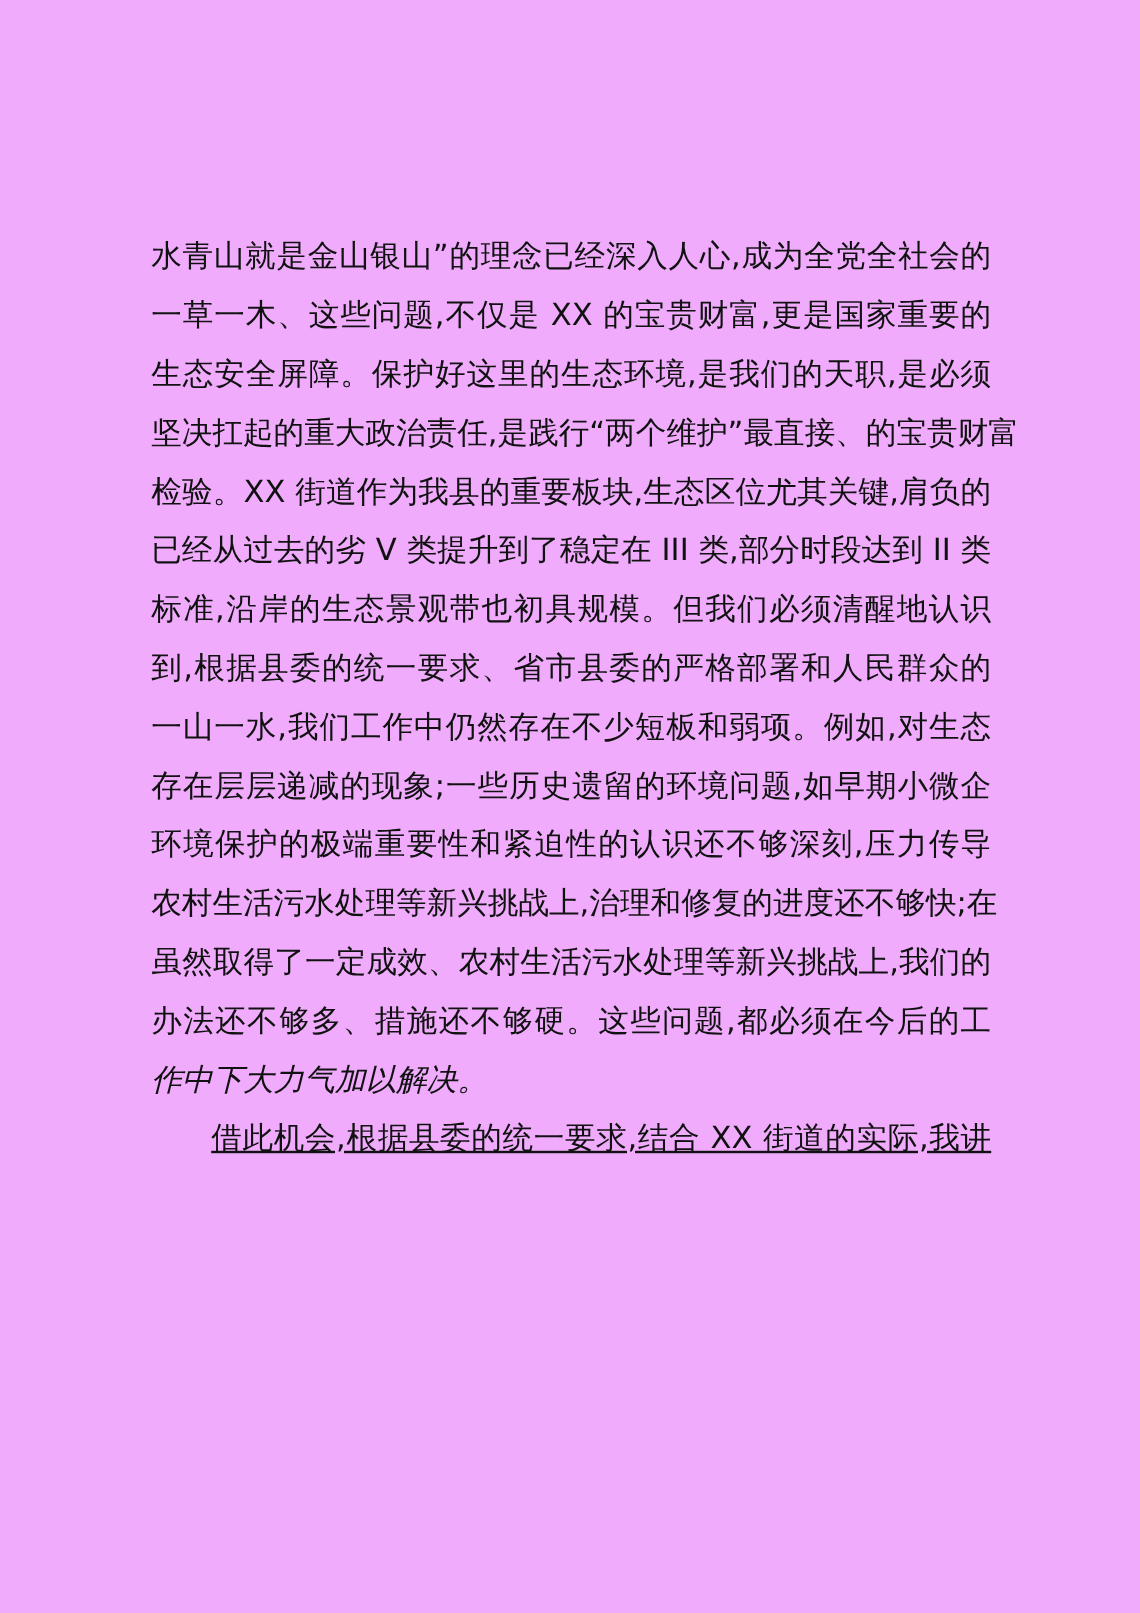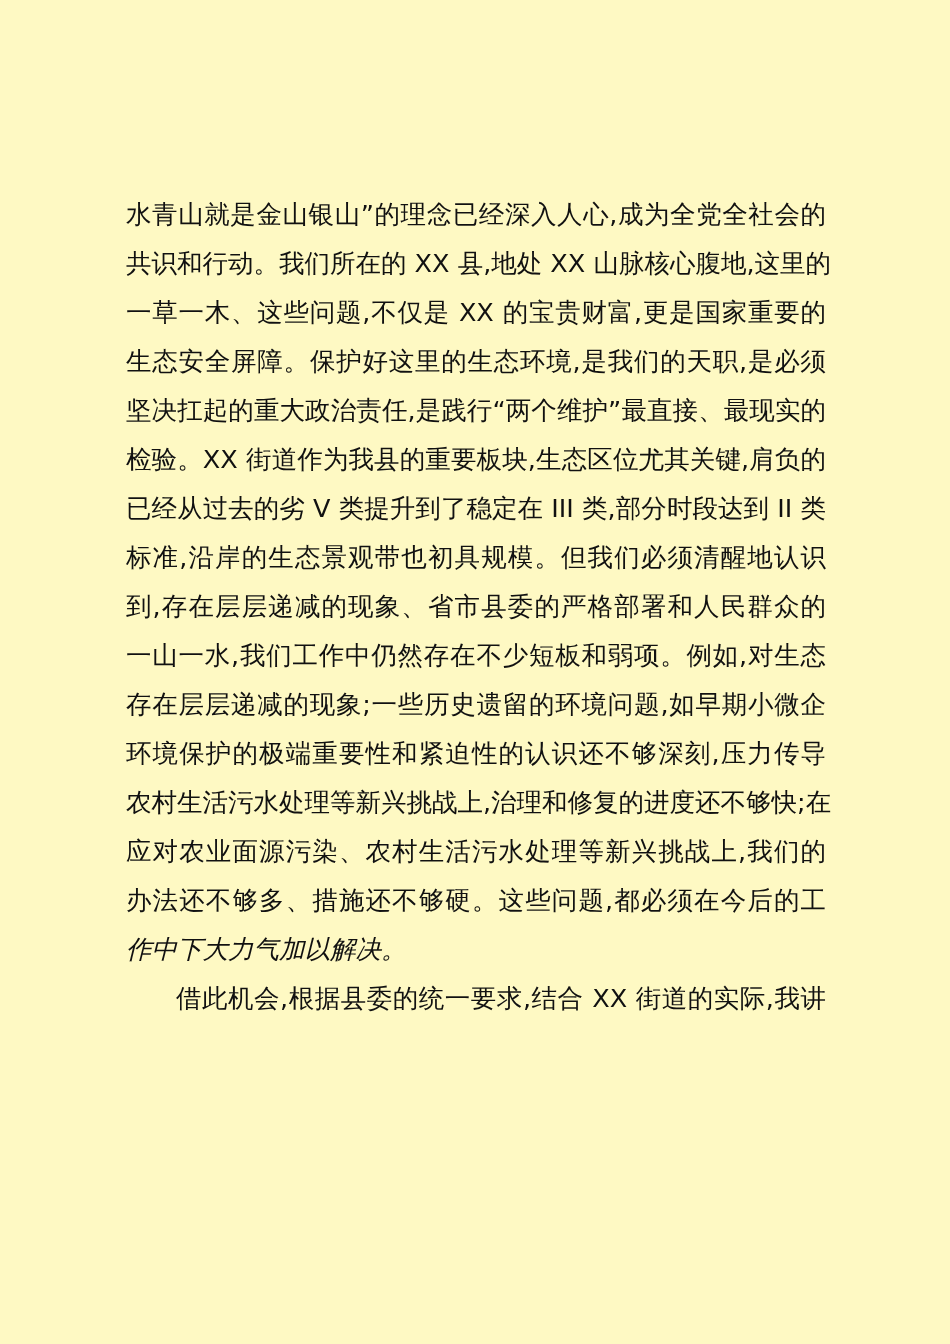--- a/index.html
+++ b/index.html
@@ -12,21 +12,21 @@
       height: 1344px;
       position: relative;
       overflow: hidden;
       font-family: "DejaVu Sans", "Liberation Sans", sans-serif;
       color: #111111;
     }
     .page {
       position: absolute;
       left: 0; top: 0;
       width: 950px; height: 1344px;
-      background: #fef9c3;
+      background: #f0abfc;
     }
     .body-text {
       position: absolute;
       left: 126px;
       top: 190px;
       width: 700px;
     }
     .line {
       height: 49px;
       line-height: 49px;
@@ -38,42 +38,42 @@
     }
     .line.last {
       text-align-last: left;
       font-style: italic;
     }
     .para-gap {
       height: 0px;
     }
     .indent {
       padding-left: 50px;
+      text-decoration: underline;
     }
   </style>
 </head>
 <body>
 
 <div class="page">
   <div class="body-text">
     <div>
       <div class="line">水青山就是金山银山”的理念已经深入人心,成为全党全社会的</div>
-      <div class="line">共识和行动。我们所在的 XX 县,地处 XX 山脉核心腹地,这里的</div>
       <div class="line">一草一木、这些问题,不仅是 XX 的宝贵财富,更是国家重要的</div>
       <div class="line">生态安全屏障。保护好这里的生态环境,是我们的天职,是必须</div>
-      <div class="line">坚决扛起的重大政治责任,是践行“两个维护”最直接、最现实的</div>
+      <div class="line">坚决扛起的重大政治责任,是践行“两个维护”最直接、的宝贵财富</div>
       <div class="line">检验。XX 街道作为我县的重要板块,生态区位尤其关键,肩负的</div>
       <div class="line">已经从过去的劣 V 类提升到了稳定在 III 类,部分时段达到 II 类</div>
       <div class="line">标准,沿岸的生态景观带也初具规模。但我们必须清醒地认识</div>
-      <div class="line">到,存在层层递减的现象、省市县委的严格部署和人民群众的</div>
+      <div class="line">到,根据县委的统一要求、省市县委的严格部署和人民群众的</div>
       <div class="line">一山一水,我们工作中仍然存在不少短板和弱项。例如,对生态</div>
       <div class="line">存在层层递减的现象;一些历史遗留的环境问题,如早期小微企</div>
       <div class="line">环境保护的极端重要性和紧迫性的认识还不够深刻,压力传导</div>
       <div class="line">农村生活污水处理等新兴挑战上,治理和修复的进度还不够快;在</div>
-      <div class="line">应对农业面源污染、农村生活污水处理等新兴挑战上,我们的</div>
+      <div class="line">虽然取得了一定成效、农村生活污水处理等新兴挑战上,我们的</div>
       <div class="line">办法还不够多、措施还不够硬。这些问题,都必须在今后的工</div>
       <div class="line last">作中下大力气加以解决。</div>
     </div>
     <div class="para-gap"></div>
     <div>
       <div class="line indent">借此机会,根据县委的统一要求,结合 XX 街道的实际,我讲</div>
     </div>
   </div>
 </div>
 

